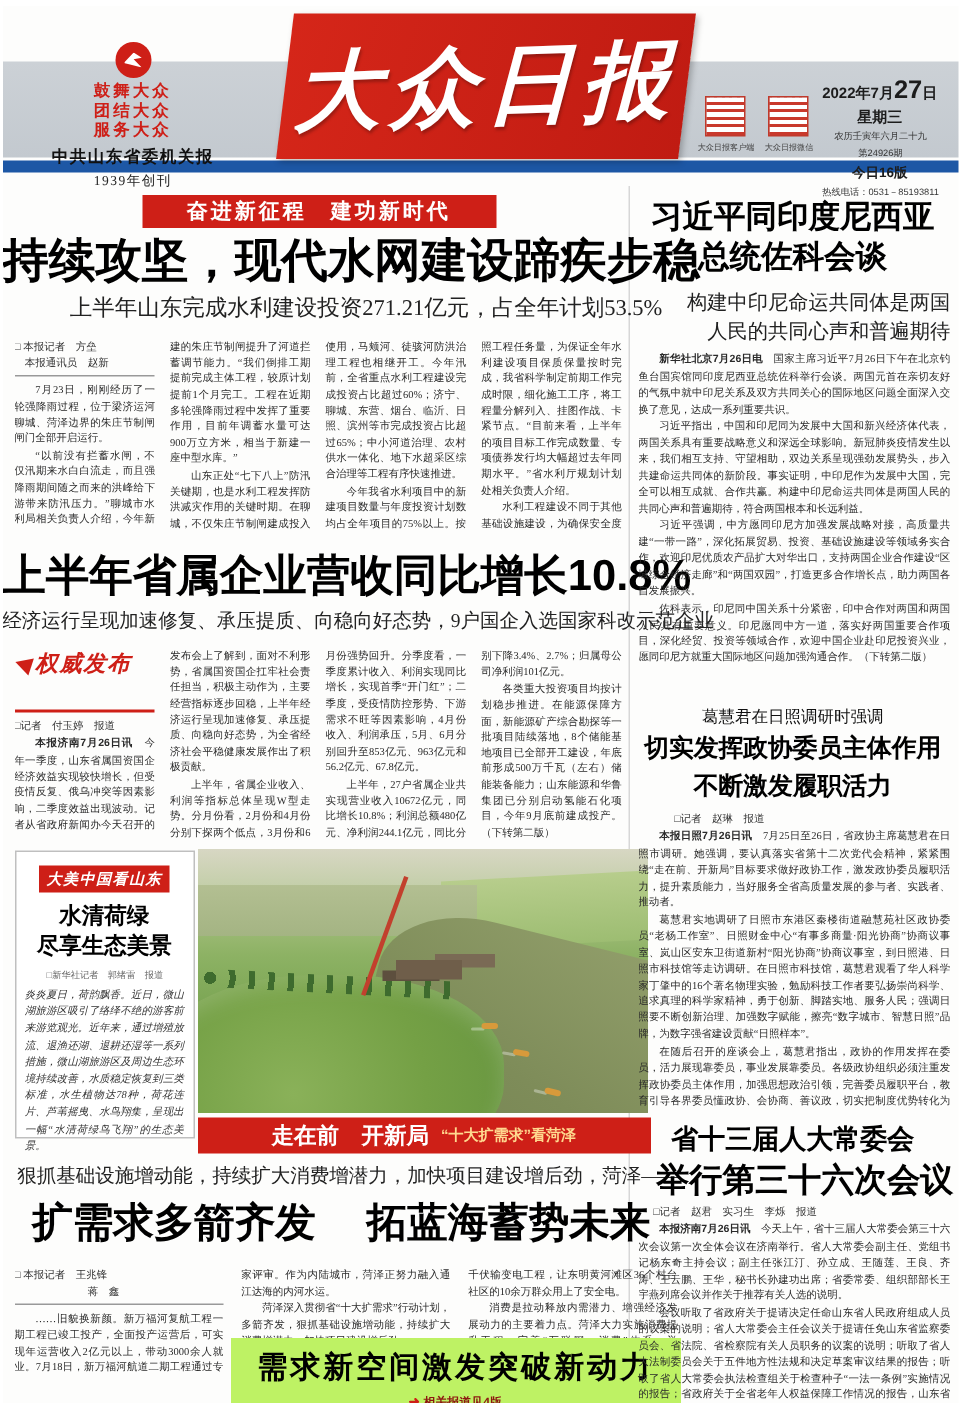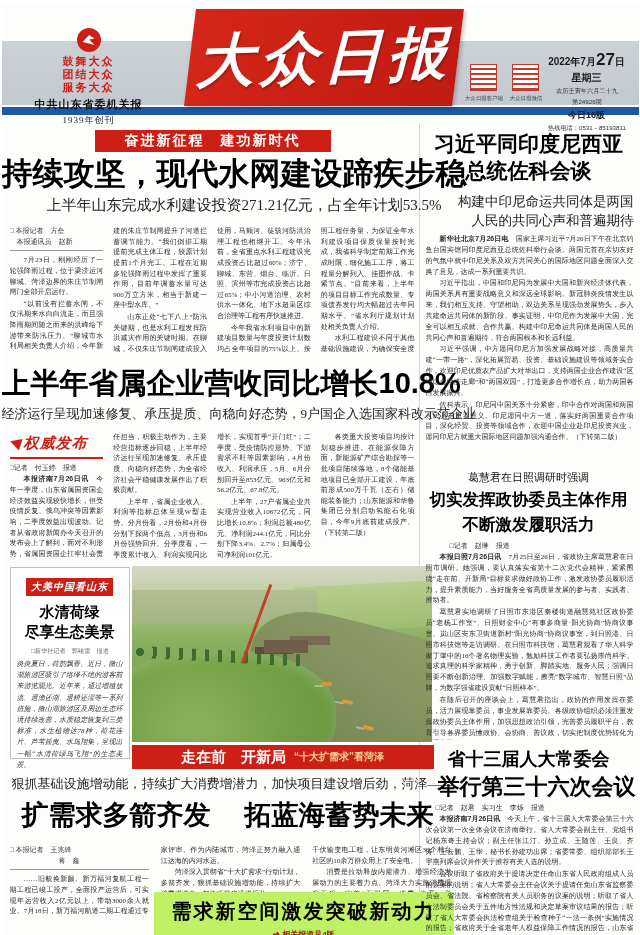--- a/index.html
+++ b/index.html
@@ -50,21 +50,21 @@
   .subhead { text-align:right; color:#222; white-space:nowrap; }
   .body-cols { position:absolute; overflow:hidden; font-size:7px; line-height:1.52; text-align:justify; color:#2a2a2a; }
   .body-cols p { text-indent:2em; margin-bottom:1px; }
   .body-flow { position:absolute; overflow:hidden; font-size:7px; line-height:1.55; text-align:justify; color:#2a2a2a; }
   .body-flow p { text-indent:2em; margin-bottom:1px; }
   .lead-in { font-weight:bold; font-family:"Liberation Sans",sans-serif; }
   .byline-block { border-bottom:1px solid #999; padding-bottom:3px; margin-bottom:4px; font-size:7px; color:#333; text-indent:0; }
   .byline-line { display:block; }
   .byline-inline { font-size:7px; color:#333; margin-bottom:2px; }
   
-  .auth-logo { border-bottom:2px solid #ce1f17; padding-bottom:2px; margin-bottom:4px; display:flex; align-items:center; gap:3px; }
+  .auth-logo { border-bottom:2px solid #ce1f17; padding-bottom:18px; margin-bottom:4px; display:flex; align-items:center; gap:3px; }
   .auth-arrow { width:0; height:0; border-top:6px solid transparent; border-bottom:6px solid transparent; border-right:11px solid #ce1f17; transform:rotate(18deg); }
   .auth-text { color:#ce1f17; font-family:"Liberation Sans",sans-serif; font-weight:bold; font-style:italic; font-size:15px; letter-spacing:1px; }
   
   .photo-box { position:absolute; left:8px; top:563px; width:120px; height:192px; border:1px solid #bfbfbf; padding:8px 6px; text-align:center; background:#fff; }
   .pbox-logo { display:inline-block; background:#ce1f17; color:#fff; font-family:"Liberation Sans",sans-serif; font-style:italic; font-weight:bold; font-size:10px; padding:2px 5px; letter-spacing:1px; margin-bottom:6px; white-space:nowrap; }
   .pbox-title { font-family:"Liberation Sans",sans-serif; font-weight:900; font-size:15px; line-height:20px; color:#000; white-space:nowrap; }
   .pbox-byline { font-size:6.5px; color:#666; margin:5px 0 3px; transform:scale(.95); white-space:nowrap; }
   .pbox-body { font-size:7px; line-height:1.6; text-align:justify; font-style:italic; color:#333; }
   
   .photo { position:absolute; left:130px; top:562px; width:300px; height:176px; overflow:hidden;

